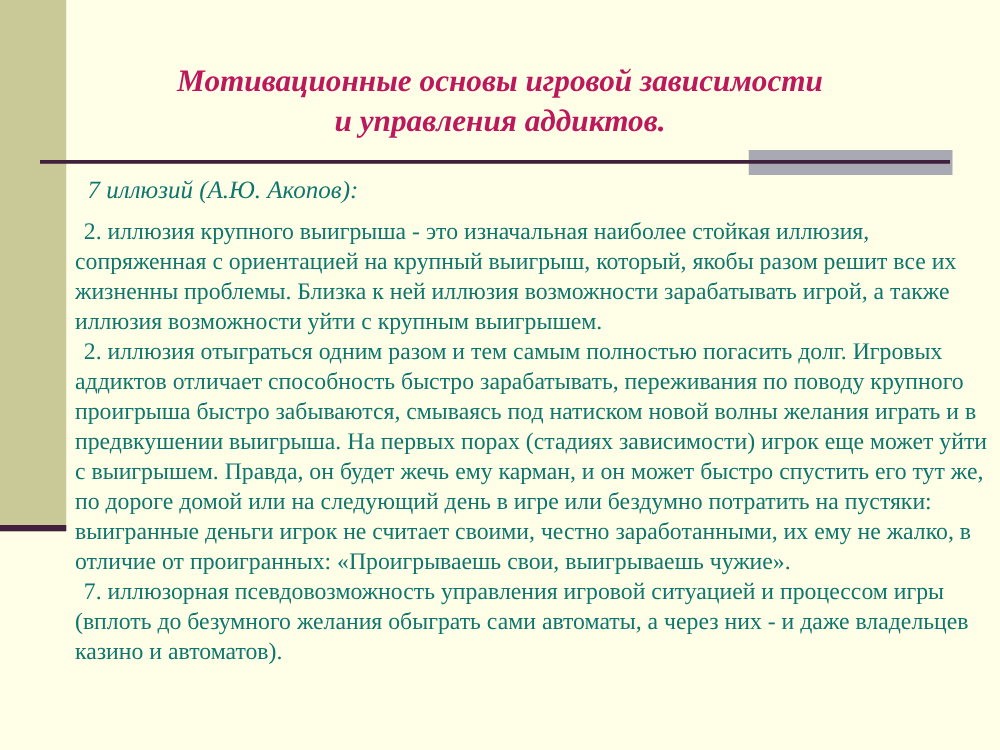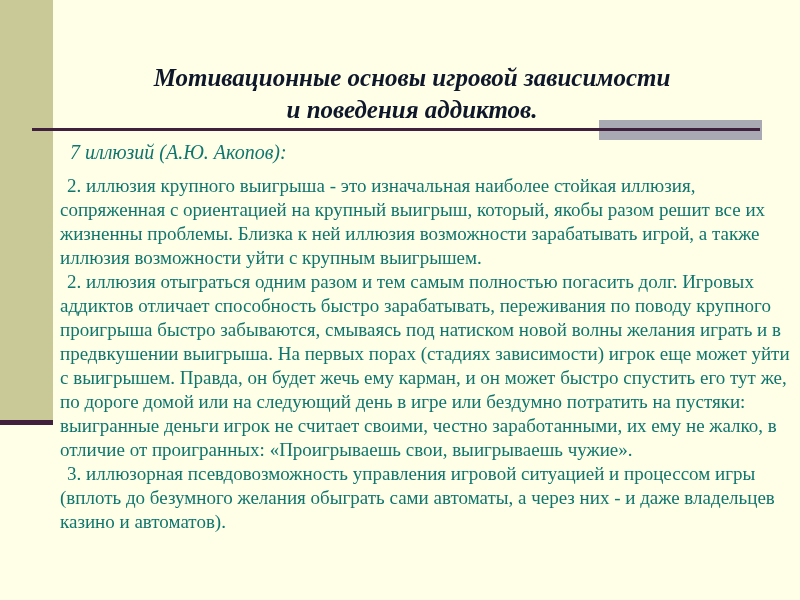--- a/index.html
+++ b/index.html
@@ -38,27 +38,27 @@
     top: 128px;
     width: 728px;
     height: 3px;
     background: #40203C;
   }
   .title {
     position: absolute;
     left: 80px;
     top: 50px;
     width: 640px;
-    margin: 12px;
+    margin: 0;
     text-align: center;
     font-size: 25px;
     line-height: 32px;
     font-weight: bold;
     font-style: italic;
-    color: #0f172a;
+    color: #be185d;
   }
   .body-text {
     position: absolute;
     left: 60px;
     top: 140px;
     width: 738px;
     color: #0f766e;
   }
   .body-text .heading {
     margin: 0 0 10px 0;
@@ -79,23 +79,23 @@
 
 <div class="slide">
 
   <div class="side-band"></div>
 
   <div class="divider-accent"></div>
   <div class="divider"></div>
 
   <h1 class="title">
     <span>Мотивационные основы игровой зависимости</span><br>
-    <span>и поведения аддиктов.</span>
+    <span>и управления аддиктов.</span>
   </h1>
 
   <div class="body-text">
     <p class="heading">7 иллюзий (А.Ю. Акопов):</p>
     <p class="para">2. иллюзия крупного выигрыша - это изначальная наиболее стойкая иллюзия, сопряженная с ориентацией на крупный выигрыш, который, якобы разом решит все их жизненны проблемы. Близка к ней иллюзия возможности зарабатывать игрой, а также иллюзия возможности уйти с крупным выигрышем.</p>
     <p class="para">2. иллюзия отыграться одним разом и тем самым полностью погасить долг. Игровых аддиктов отличает способность быстро зарабатывать, переживания по поводу крупного проигрыша быстро забываются, смываясь под натиском новой волны желания играть и в предвкушении выигрыша. На первых порах (стадиях зависимости) игрок еще может уйти с выигрышем. Правда, он будет жечь ему карман, и он может быстро спустить его тут же, по дороге домой или на следующий день в игре или бездумно потратить на пустяки: выигранные деньги игрок не считает своими, честно заработанными, их ему не жалко, в отличие от проигранных: «Проигрываешь свои, выигрываешь чужие».</p>
-    <p class="para">3. иллюзорная псевдовозможность управления игровой ситуацией и процессом игры (вплоть до безумного желания обыграть сами автоматы, а через них - и даже владельцев казино и автоматов).</p>
+    <p class="para">7. иллюзорная псевдовозможность управления игровой ситуацией и процессом игры (вплоть до безумного желания обыграть сами автоматы, а через них - и даже владельцев казино и автоматов).</p>
   </div>
 
 </div>
 
 </body></html>

